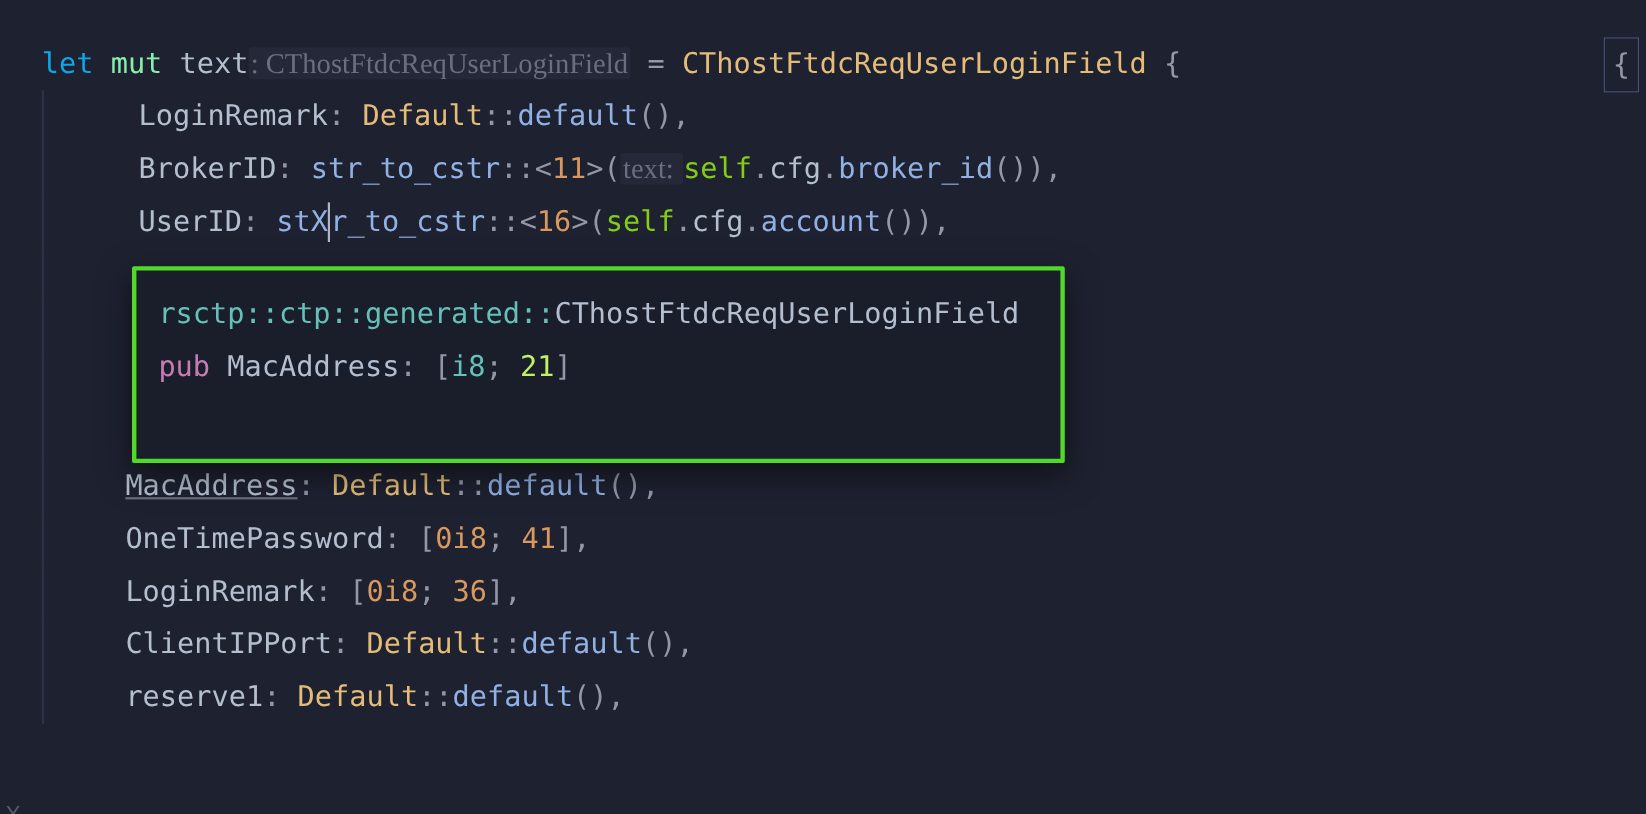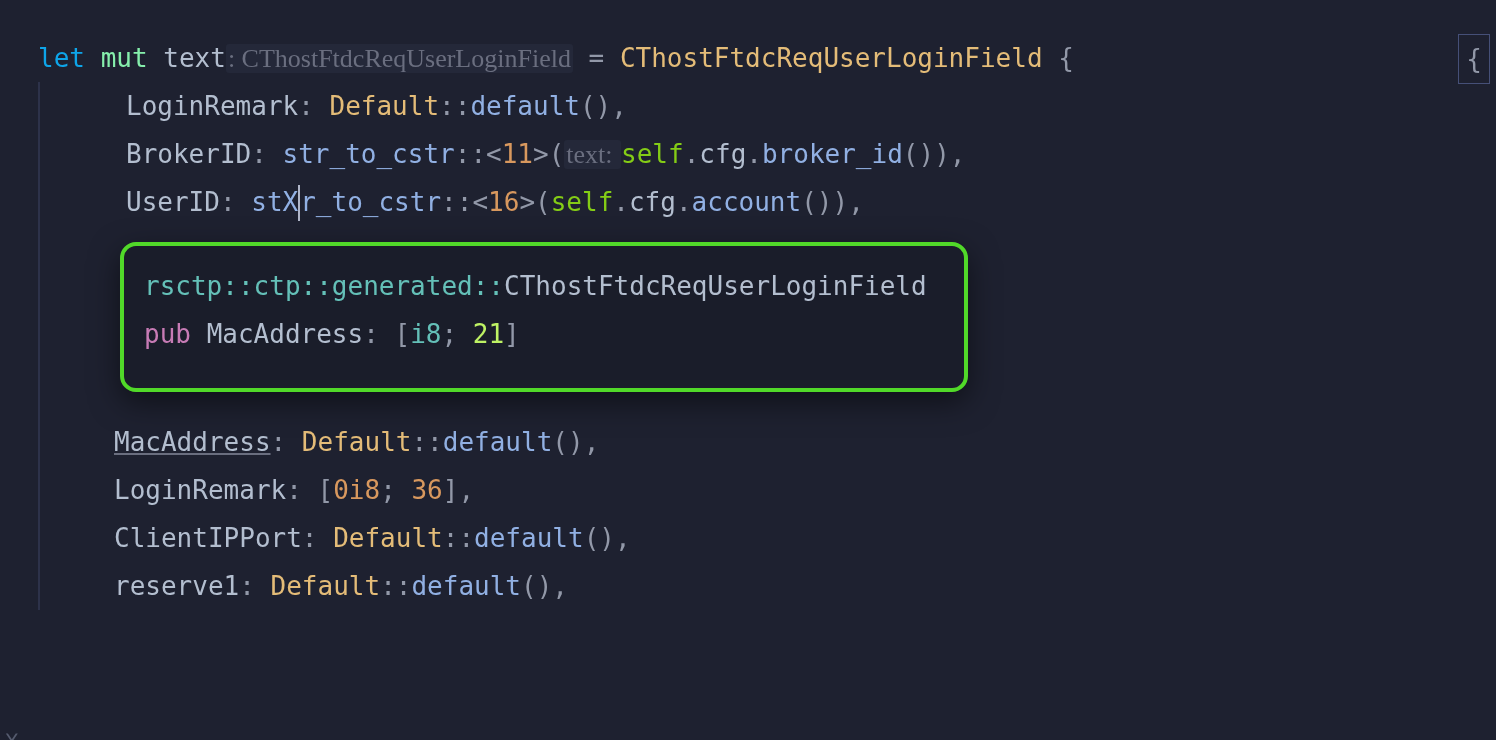--- a/index.html
+++ b/index.html
@@ -76,22 +76,22 @@
     background:#B0B6C8;
     vertical-align:middle;
     margin-top:-2px;
   }
   .tooltip{
     position:absolute;
     left:120px;
     top:242px;
     background:#1A1D2A;
     border:4px solid #51D929;
-    border-radius:16px;
-    padding:16px 20px 30px 20px;
+    border-radius:2px;
+    padding:16px 20px 59px 20px;
     width:800px;
     box-shadow:0 10px 30px rgba(0,0,0,0.5);
   }
   .tooltip div{line-height:48px;}
   .tt-kw{color:#C77BB5;margin-top:44px;}
   .tt-type{color:#B3BECF;}
   .tt-num{color:#bef264;}
   .tt-path{color:#64C0B8;}
   .doc-under{
     position:absolute;
@@ -140,20 +140,23 @@
   <div class="line"><span class="indent-guide"></span></div>
   <div class="line"><span class="indent-guide"></span></div>
   <div class="line"><span class="indent-guide"></span></div>
 
   <div class="doc-under">Mac地址</div>
 
   <div class="line">
     <span class="indent-guide"></span><span class="gap-ind"></span><span class="ident uline">MacAddress</span><span class="punct">: </span><span class="ty2">Default</span><span class="punct">::</span><span class="fn">default</span><span class="punct">(),</span>
   </div>
 
+  <div class="line">
+    <span class="indent-guide"></span><span class="gap-ind"></span><span class="ident">OneTimePassword</span><span class="punct">: </span><span class="punct">[</span><span class="num">0i8</span><span class="punct">; </span><span class="num">41</span><span class="punct">],</span>
+  </div>
 
   <div class="line">
     <span class="indent-guide"></span><span class="gap-ind"></span><span class="ident">LoginRemark</span><span class="punct">: </span><span class="punct">[</span><span class="num">0i8</span><span class="punct">; </span><span class="num">36</span><span class="punct">],</span>
   </div>
 
   <div class="line">
     <span class="indent-guide"></span><span class="gap-ind"></span><span class="ident">ClientIPPort</span><span class="punct">: </span><span class="ty2">Default</span><span class="punct">::</span><span class="fn">default</span><span class="punct">(),</span>
   </div>
 
 

